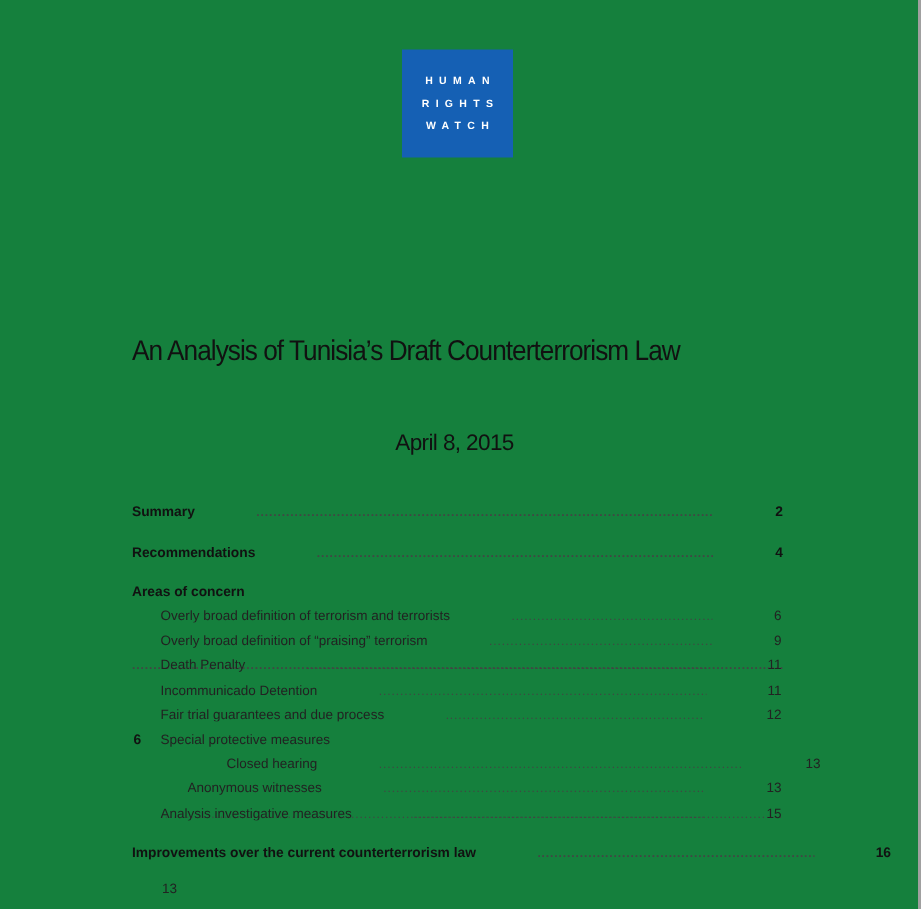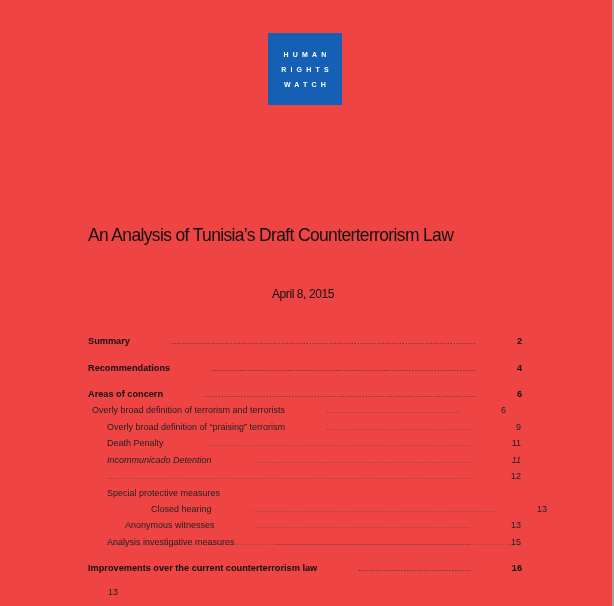--- a/index.html
+++ b/index.html
@@ -3,40 +3,40 @@
   <meta charset="utf-8">
   <style>
     html, body { margin: 0; padding: 0; }
     body {
       width: 614px; height: 606px; overflow: hidden;
       background: #ffffff;
       font-family: "Liberation Sans", "DejaVu Sans", sans-serif;
       color: #111;
       position: relative;
     }
-    .page { position: absolute; left: 0; top: 0; width: 612px; height: 606px; background: #ef4444; }
+    .page { position: absolute; left: 0; top: 0; width: 612px; height: 606px; background: #15803d; }
     .right-edge { position: absolute; left: 612px; top: 0; width: 2px; height: 606px; background: #a0a0a0; }
     .logo {
       position: absolute; left: 268px; top: 33px; width: 74px; height: 72px;
       background: #1560b4;
       display: flex; flex-direction: column; justify-content: center; align-items: center;
     }
     .logo span {
       color: #fff; font-size: 7px; font-weight: bold; letter-spacing: 4.2px;
       line-height: 15px; padding-left: 4px; font-family: "Liberation Sans", sans-serif;
     }
     .title {
       position: absolute; left: 88px; top: 224px; font-size: 19px; font-weight: normal;
       letter-spacing: -0.7px; color: #111; white-space: nowrap;
       font-family: "Liberation Sans", sans-serif;
       transform: scaleX(0.92); transform-origin: left top;
     }
     .date {
       position: absolute; left: 0; width: 606px; top: 287px; text-align: center;
-      font-size: 12px; color: #111; letter-spacing: -0.4px;
+      font-size: 15px; color: #111; letter-spacing: -0.4px;
     }
     .toc { position: absolute; left: 88px; top: 336px; width: 434px; }
     .toc-row {
       position: absolute; left: 0; display: flex; align-items: baseline;
       font-size: 9px; color: #222; white-space: nowrap; overflow: hidden; gap: 40px;
     }
     .toc-row.lvl1 { font-weight: bold; font-size: 9.2px; color: #111; }
     .toc-row .label { flex: 0 0 auto; padding-right: 1px; }
     .toc-row .dots {
       flex: 1 1 auto; overflow: hidden; white-space: nowrap; color: #444;
@@ -64,46 +64,47 @@
     <div class="toc-row lvl1" style="top:0px; width:434px;">
       <span class="label">Summary</span>
       <span class="dots"></span>
       <span class="page-num">2</span>
     </div>
     <div class="toc-row lvl1" style="top:27px; width:434px;">
       <span class="label">Recommendations </span>
       <span class="dots"></span>
       <span class="page-num">4</span>
     </div>
-    <div class="toc-row lvl1" style="top:53px; width:434px;">
+    <div class="toc-row lvl1" style="top:53px; width:434px;flex-direction:column;">
       <span class="label">Areas of concern </span>
       <span class="dots"></span>
       <span class="page-num">6</span>
     </div>
-    <div class="toc-row" style="top:69px; left:4px; width:414px;">
+    <div class="toc-row" style="top:69px; left:19px; width:414px;">
       <span class="label">Overly broad definition of terrorism and terrorists </span>
       <span class="dots"></span>
       <span class="page-num">6</span>
     </div>
     <div class="toc-row" style="top:86px; left:19px; width:414px;">
       <span class="label">Overly broad definition of “praising” terrorism</span>
       <span class="dots"></span>
       <span class="page-num">9</span>
     </div>
     <div class="toc-row" style="top:102px; left:19px; width:414px;">
       <span class="label">Death Penalty </span>
       <span class="dots"></span>
       <span class="page-num">11</span>
     </div>
-    <div class="toc-row" style="top:119px; left:19px; width:414px;font-style:italic;">
+    <div class="toc-row" style="top:119px; left:19px; width:414px;">
       <span class="label">Incommunicado Detention </span>
       <span class="dots"></span>
       <span class="page-num">11</span>
     </div>
     <div class="toc-row" style="top:135px; left:19px; width:414px;">
+      <span class="label">Fair trial guarantees and due process</span>
       <span class="dots"></span>
       <span class="page-num">12</span>
     </div>
     <div class="toc-row" style="top:152px; left:19px; width:414px;flex-direction:column;">
       <span class="label">Special protective measures</span>
       <span class="dots"></span>
       <span class="page-num">13</span>
     </div>
     <div class="toc-row" style="top:168px; left:37px; width:396px;margin-left:26px;">
       <span class="label">Closed hearing </span>
@@ -113,20 +114,20 @@
     <div class="toc-row" style="top:184px; left:37px; width:396px;">
       <span class="label">Anonymous witnesses </span>
       <span class="dots"></span>
       <span class="page-num">13</span>
     </div>
     <div class="toc-row" style="top:201px; left:19px; width:414px;">
       <span class="label">Analysis investigative measures </span>
       <span class="dots"></span>
       <span class="page-num">15</span>
     </div>
-    <div class="toc-row lvl1" style="top:227px; width:434px;">
+    <div class="toc-row lvl1" style="top:227px; width:506px;">
       <span class="label">Improvements over the current counterterrorism law</span>
       <span class="dots"></span>
       <span class="page-num">16</span>
     </div>
   </div>
 </div>
 <div class="right-edge"></div>
 
 </body></html>

